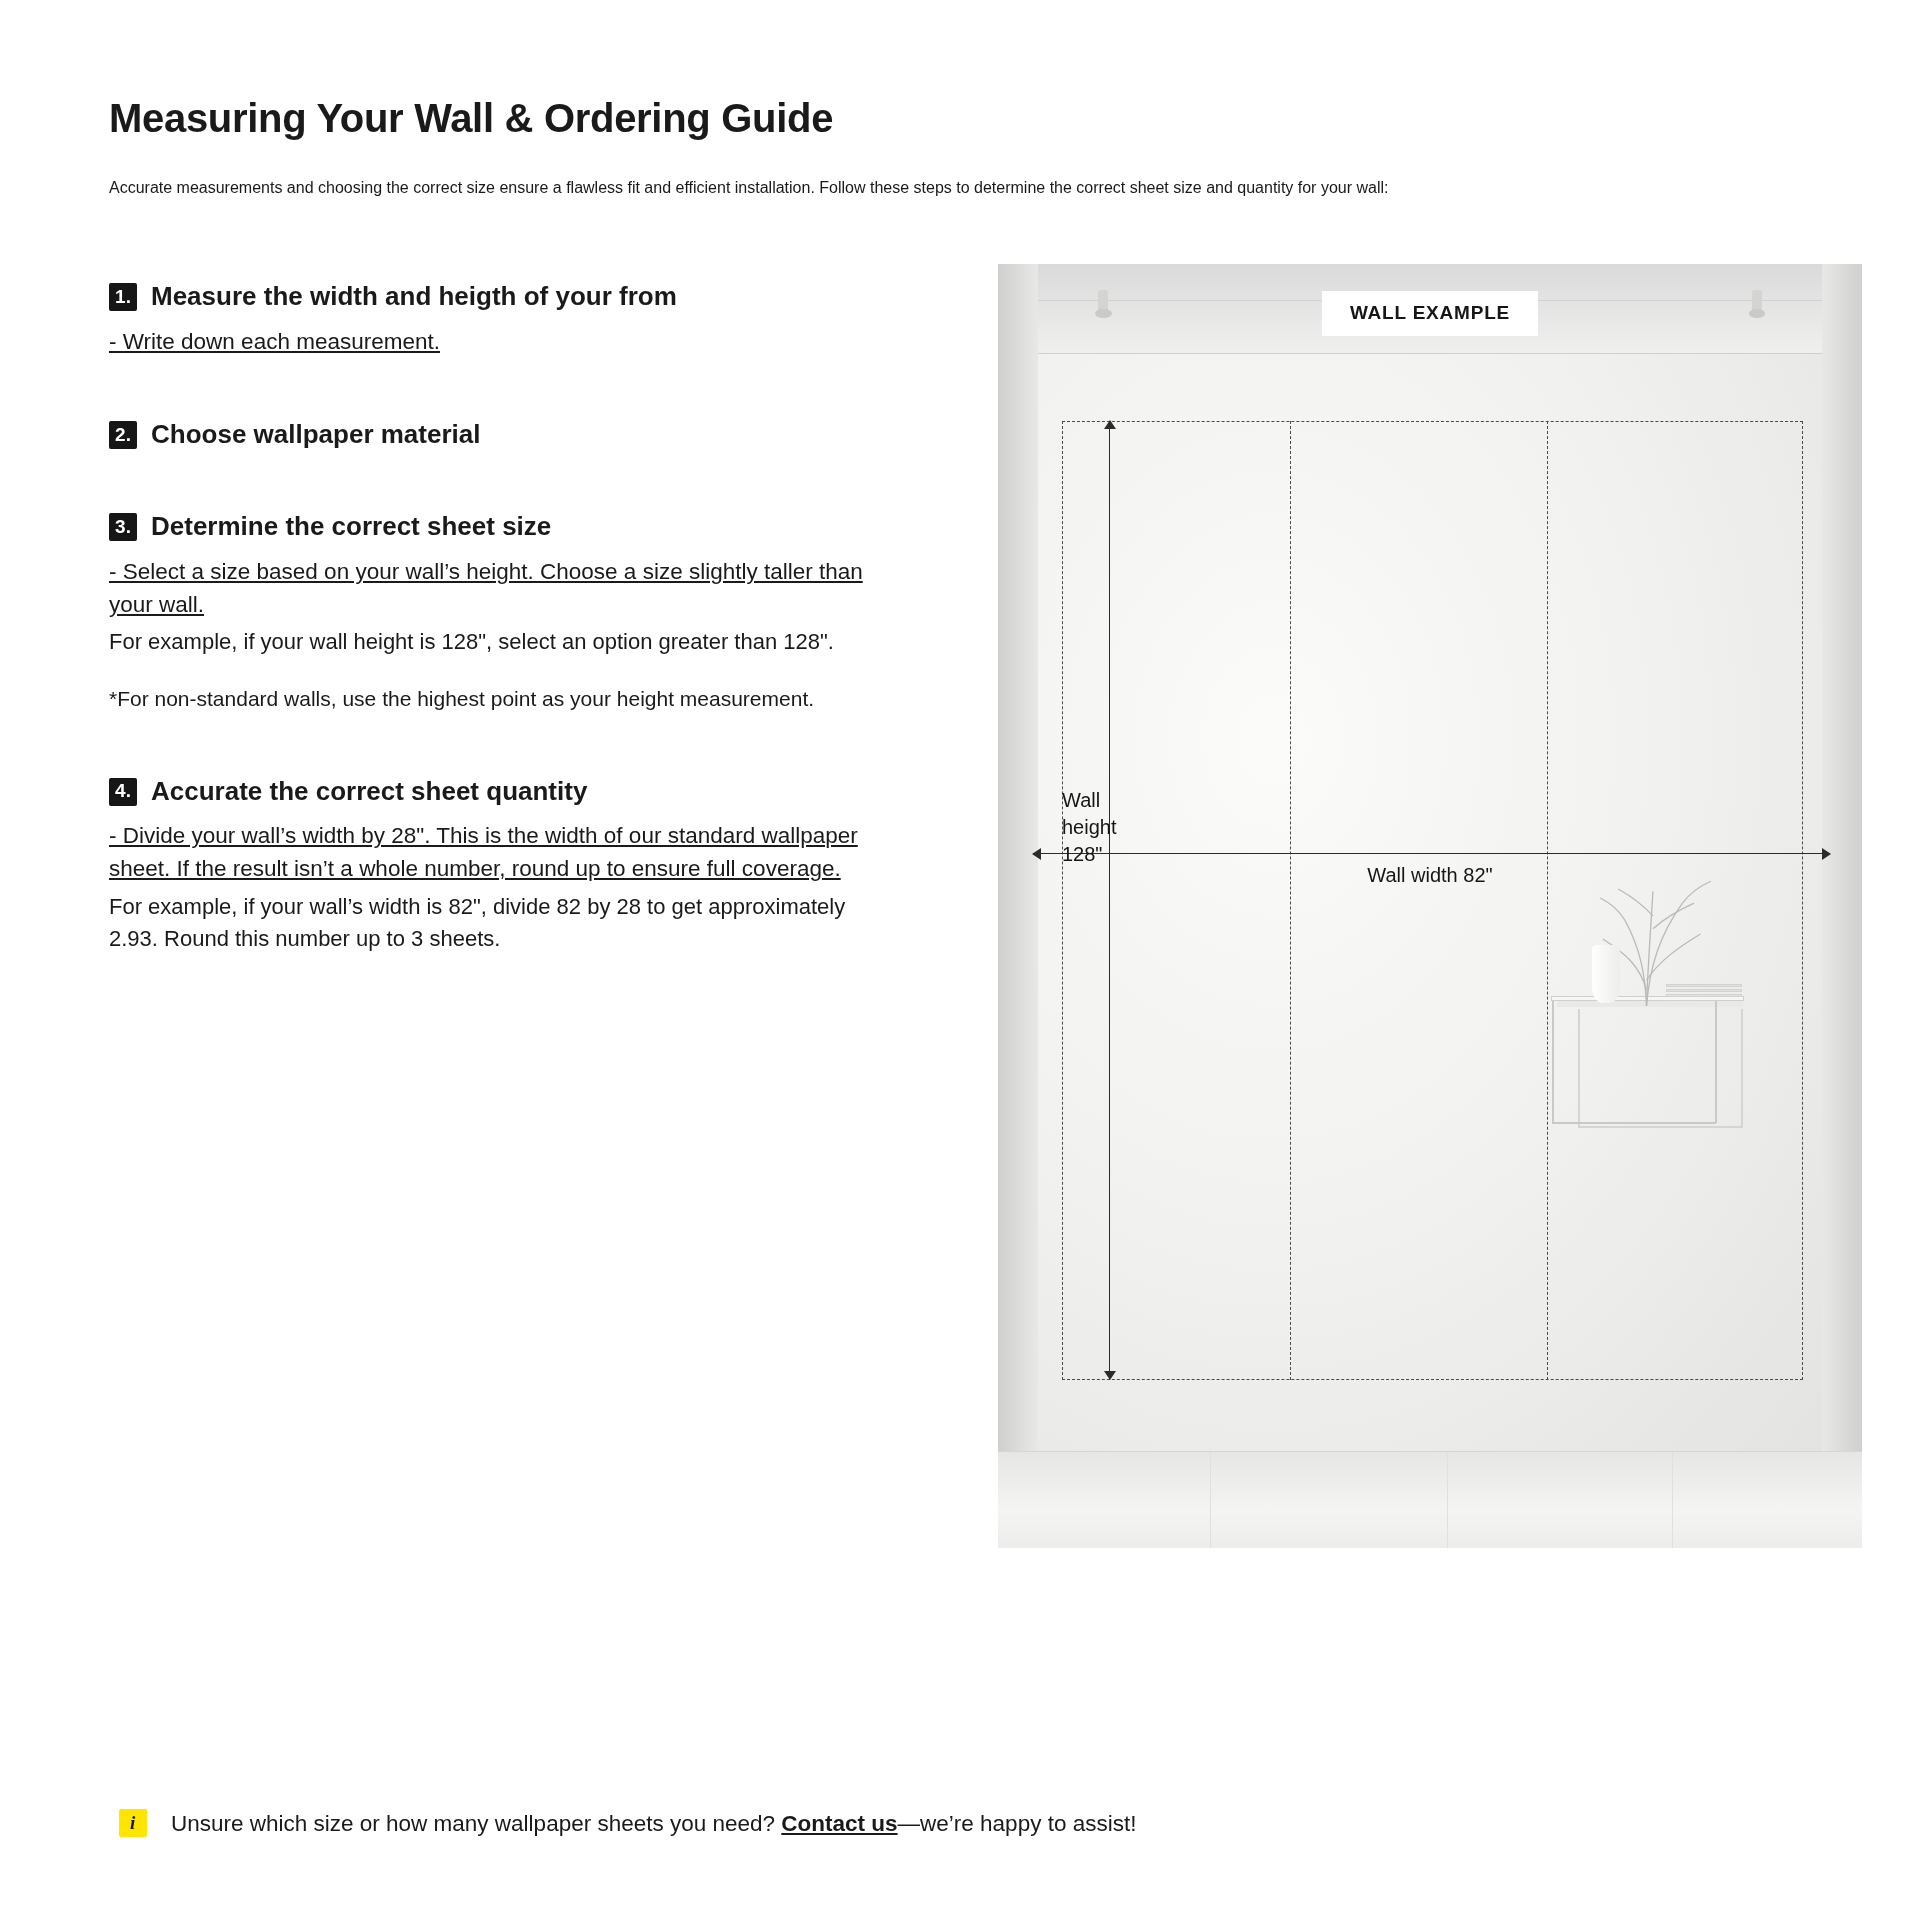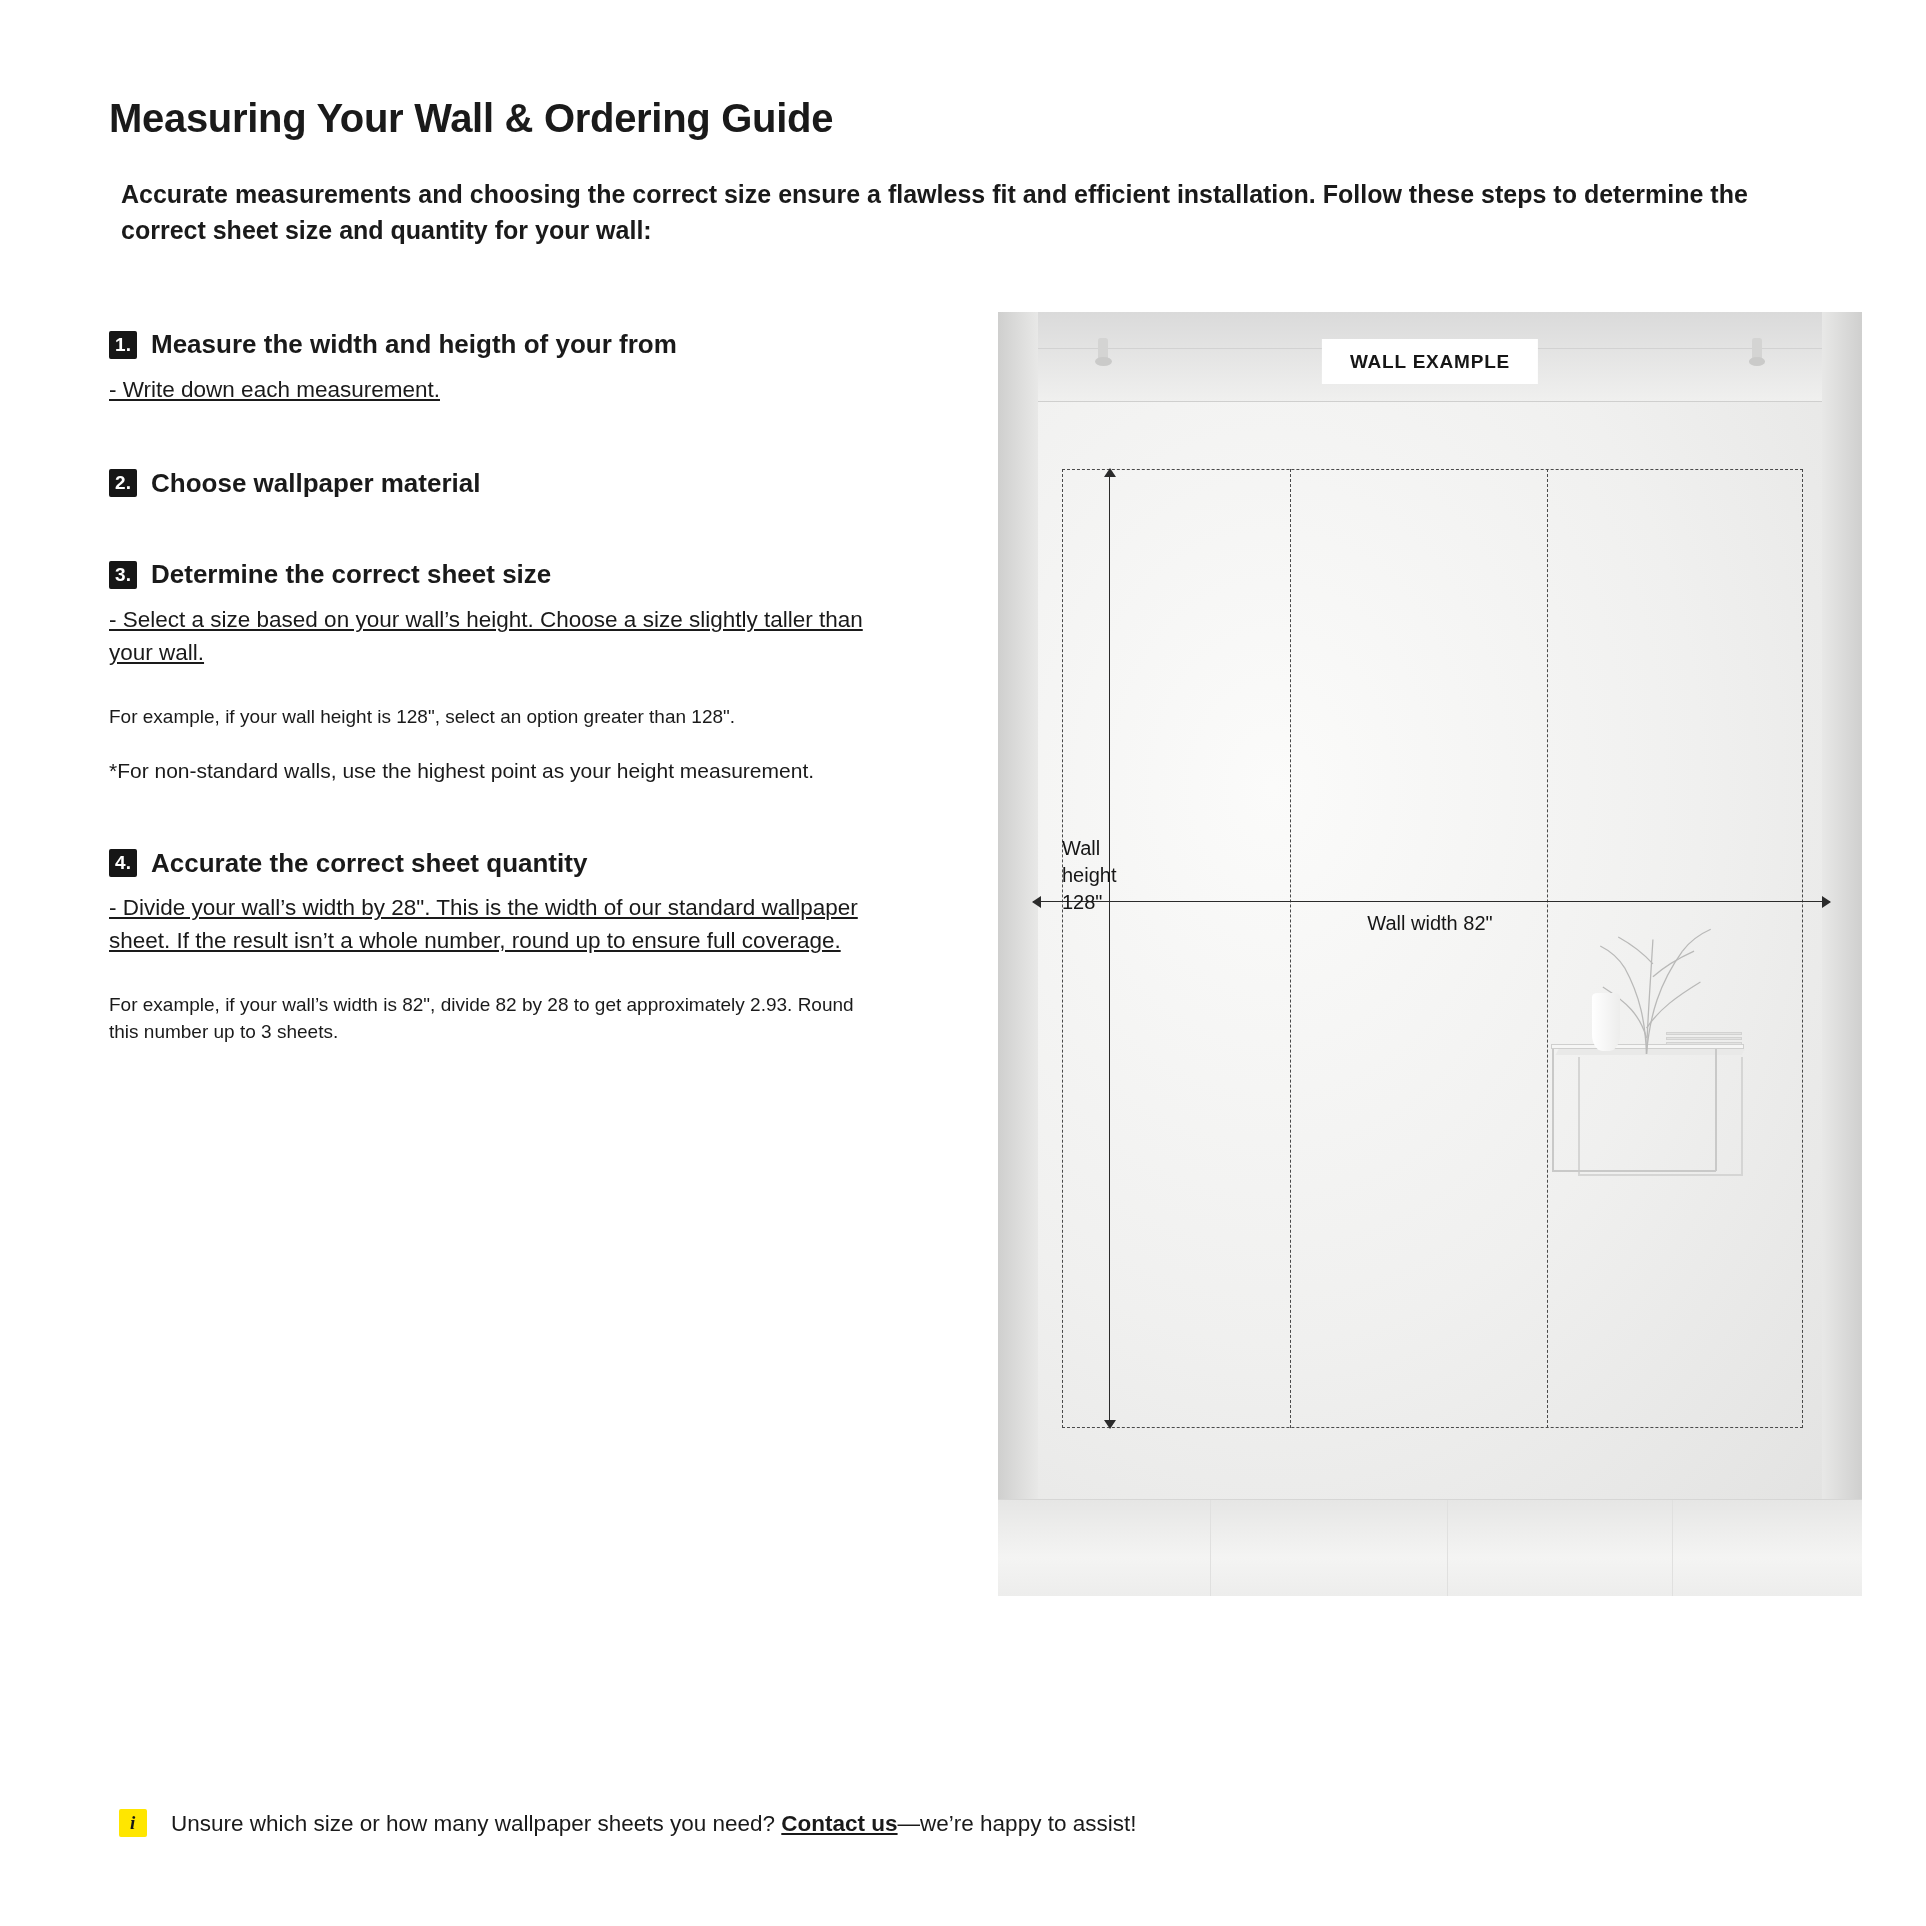--- a/index.html
+++ b/index.html
@@ -24,24 +24,24 @@
 
   
   .title {
     font-size: 40px;
     font-weight: 700;
     letter-spacing: -0.3px;
     margin: 0 0 37px 0;
     line-height: 1.1;
   }
   .intro {
-    font-size: 25px;
-    font-weight: 700;
+    font-size: 16px;
+    font-weight: 400;
     line-height: 1.42;
-    margin: 12px;
+    margin: 0;
     max-width: 1721px;
   }
 
   
   .content {
     display: flex;
     margin-top: 64px;
     align-items: flex-start;
   }
   .left-col {
@@ -88,23 +88,23 @@
     line-height: 1.15;
   }
   .step-desc {
     font-size: 22.5px;
     line-height: 1.45;
     margin: 0 0 0 0;
     max-width: 799px;
     text-decoration: underline;
   }
   .step-note {
-    font-size: 19px;
+    font-size: 22px;
     line-height: 1.45;
-    margin-top: 33px;
+    margin-top: 5px;
     max-width: 770px;
   }
   .step-note2 {
     font-size: 21px;
     line-height: 1.45;
     margin-top: 26px;
     max-width: 758px;
   }
 
   

